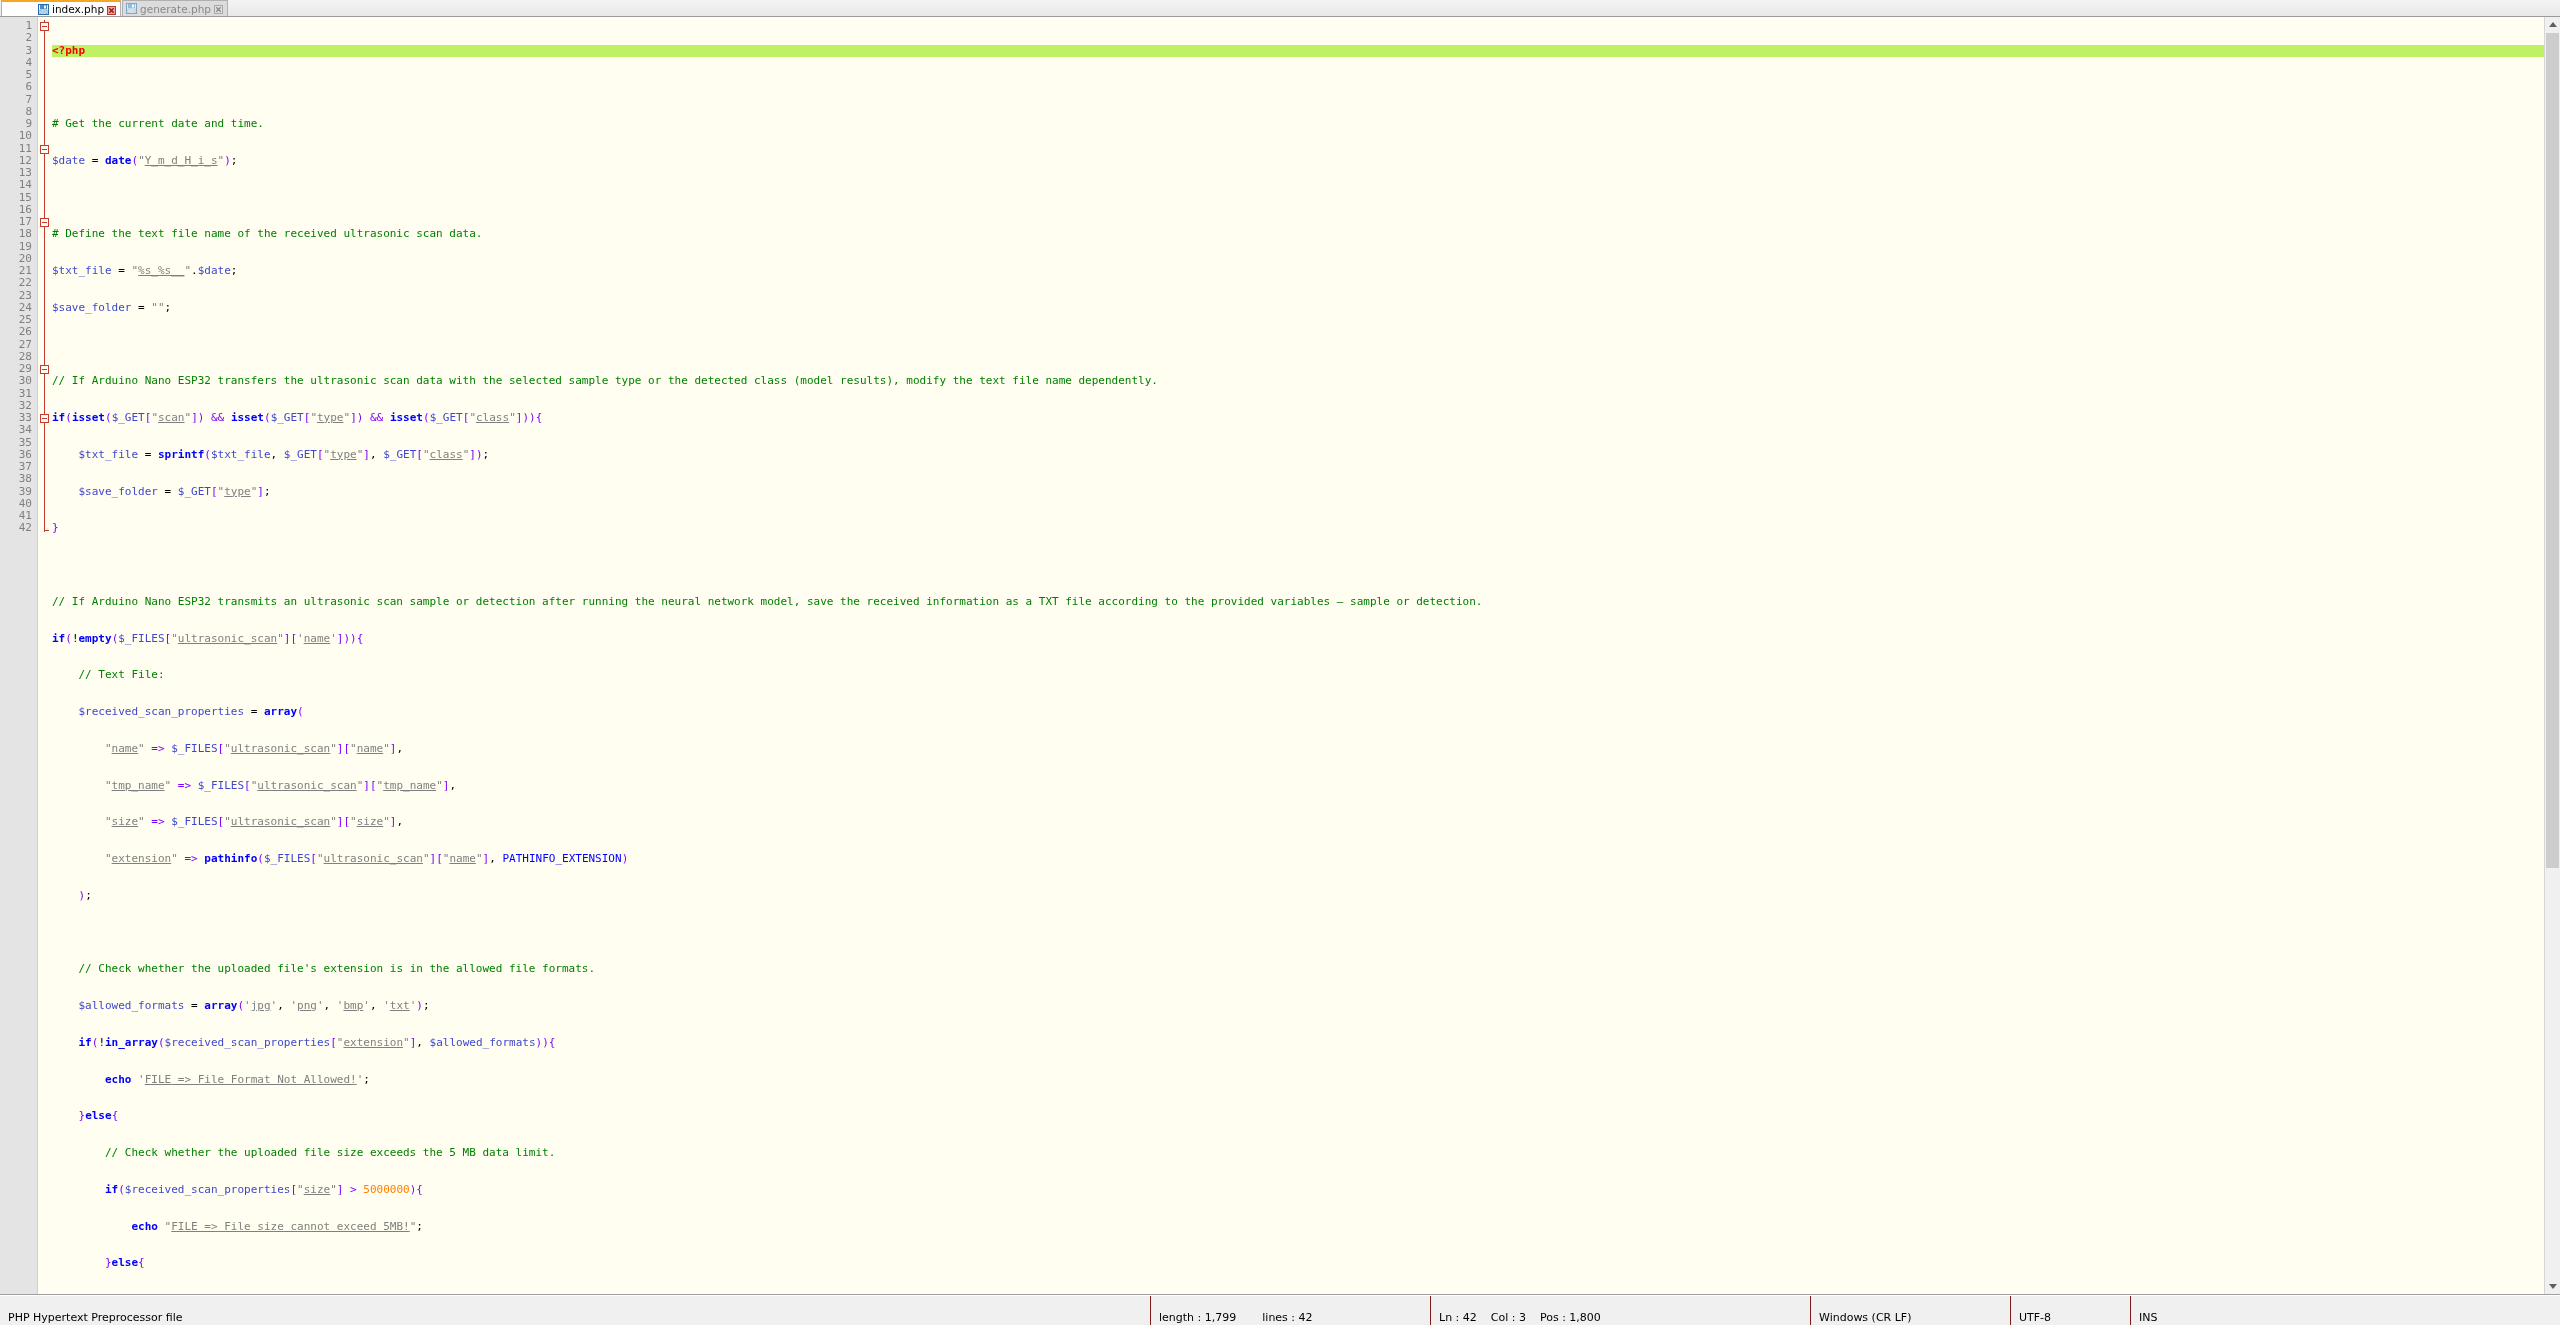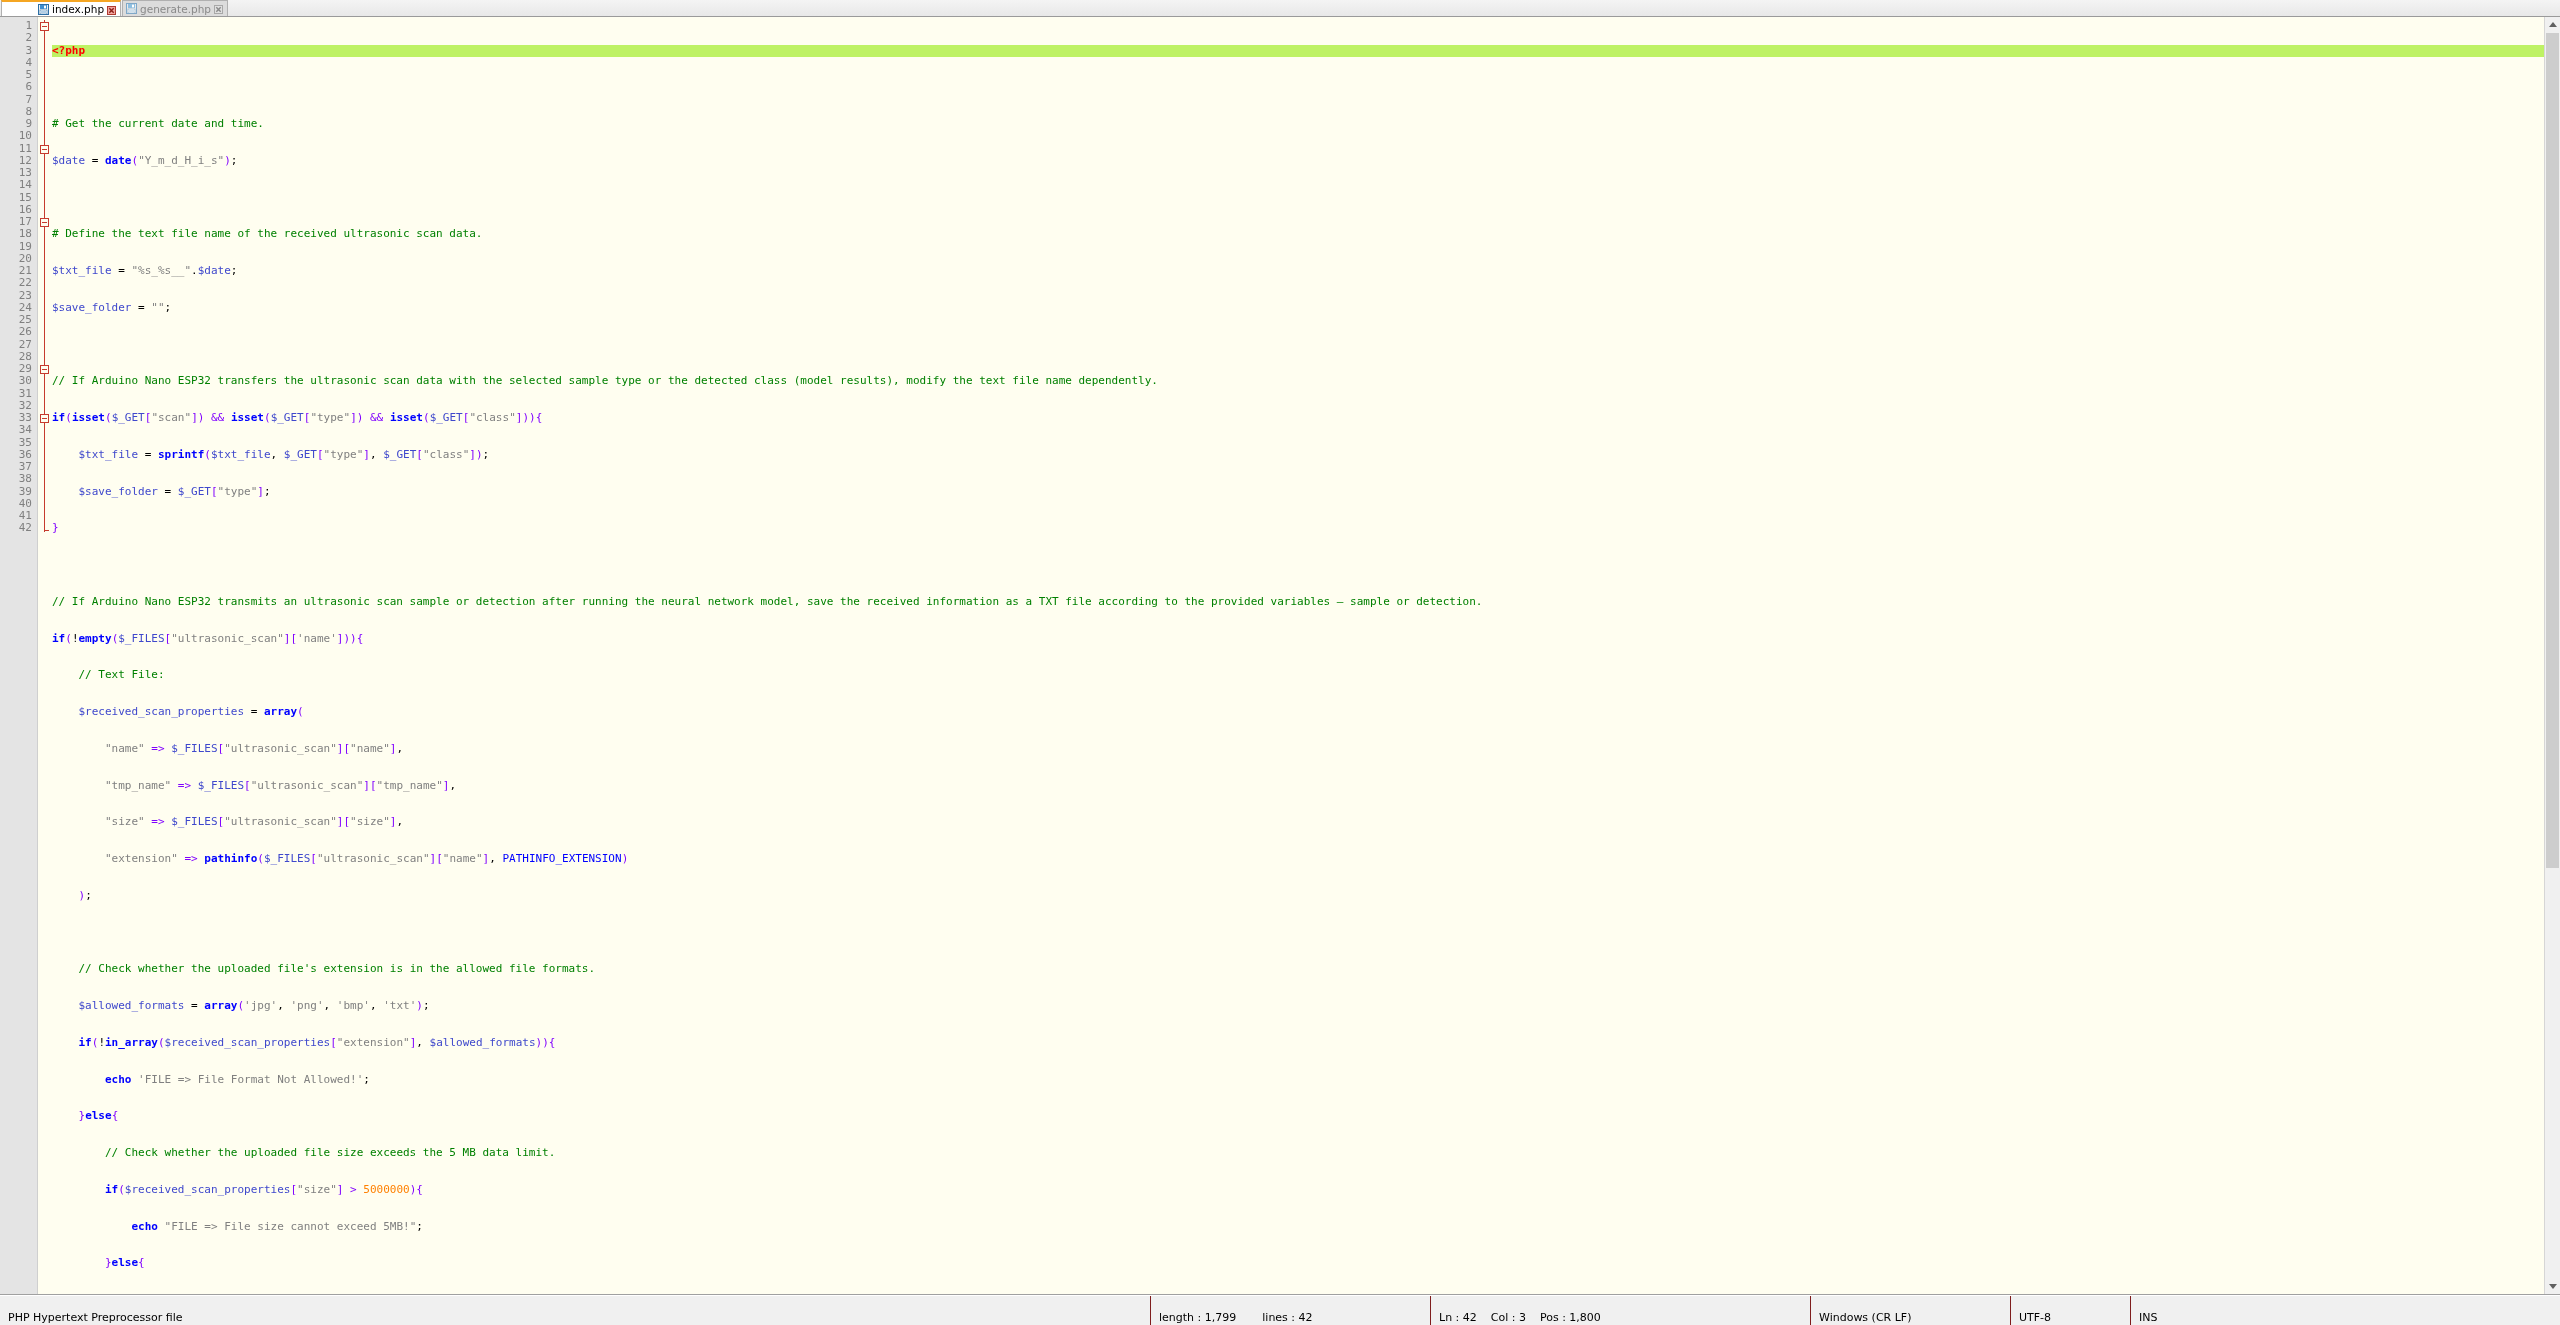--- a/index.html
+++ b/index.html
@@ -111,21 +111,21 @@
     overflow:hidden;
     color:#000;
   }
   .code .ln{height:12.25px;}
   .code .ln.php-open{background:#bef264;}
   
   .t-tag{color:#ff0000;font-weight:bold;}       
   .t-com{color:#008000;}                        
   .t-var{color:#3f48cc;}                        
   .t-kw{color:#0000ff;font-weight:bold;}        
-  .t-str{color:#808080;}                        
+  .t-str{color:#808080;text-decoration:underline;}                        
   .t-quo{color:#808080;}                        
   .t-op{color:#8000ff;}                         
   .t-num{color:#ff8000;}                        
   .t-plain{color:#000000;}
   .t-const{color:#0000ff;font-weight:normal;}
   
   .vscroll{
     position:absolute;right:0;top:0;bottom:0;width:15px;
     background:#f0f0f0;border-left:1px solid #d6d6d6;
   }

